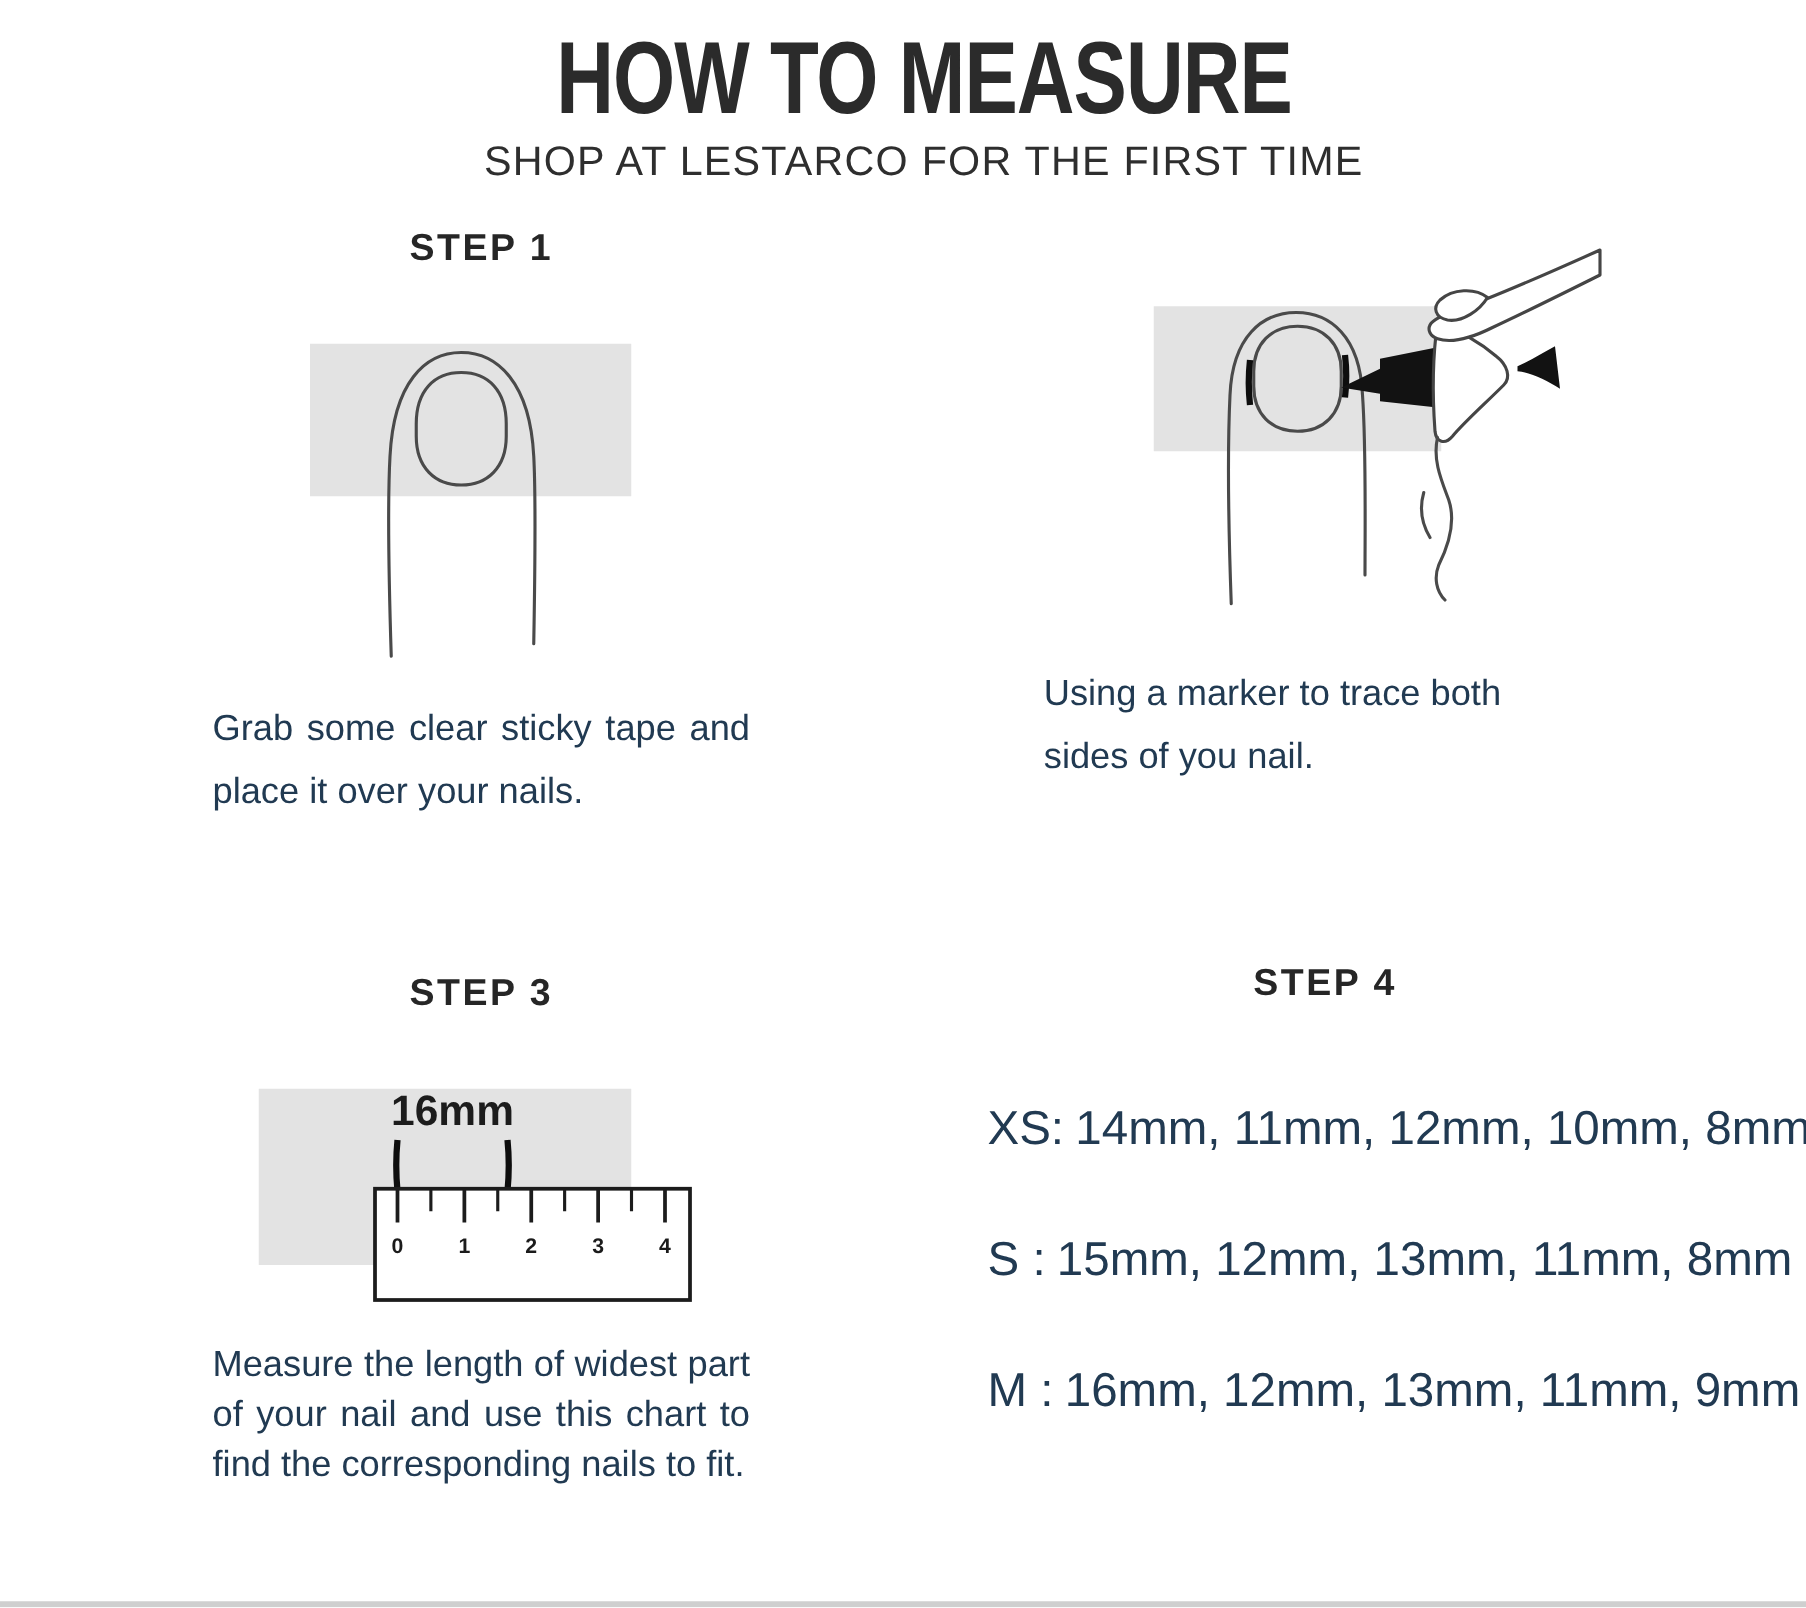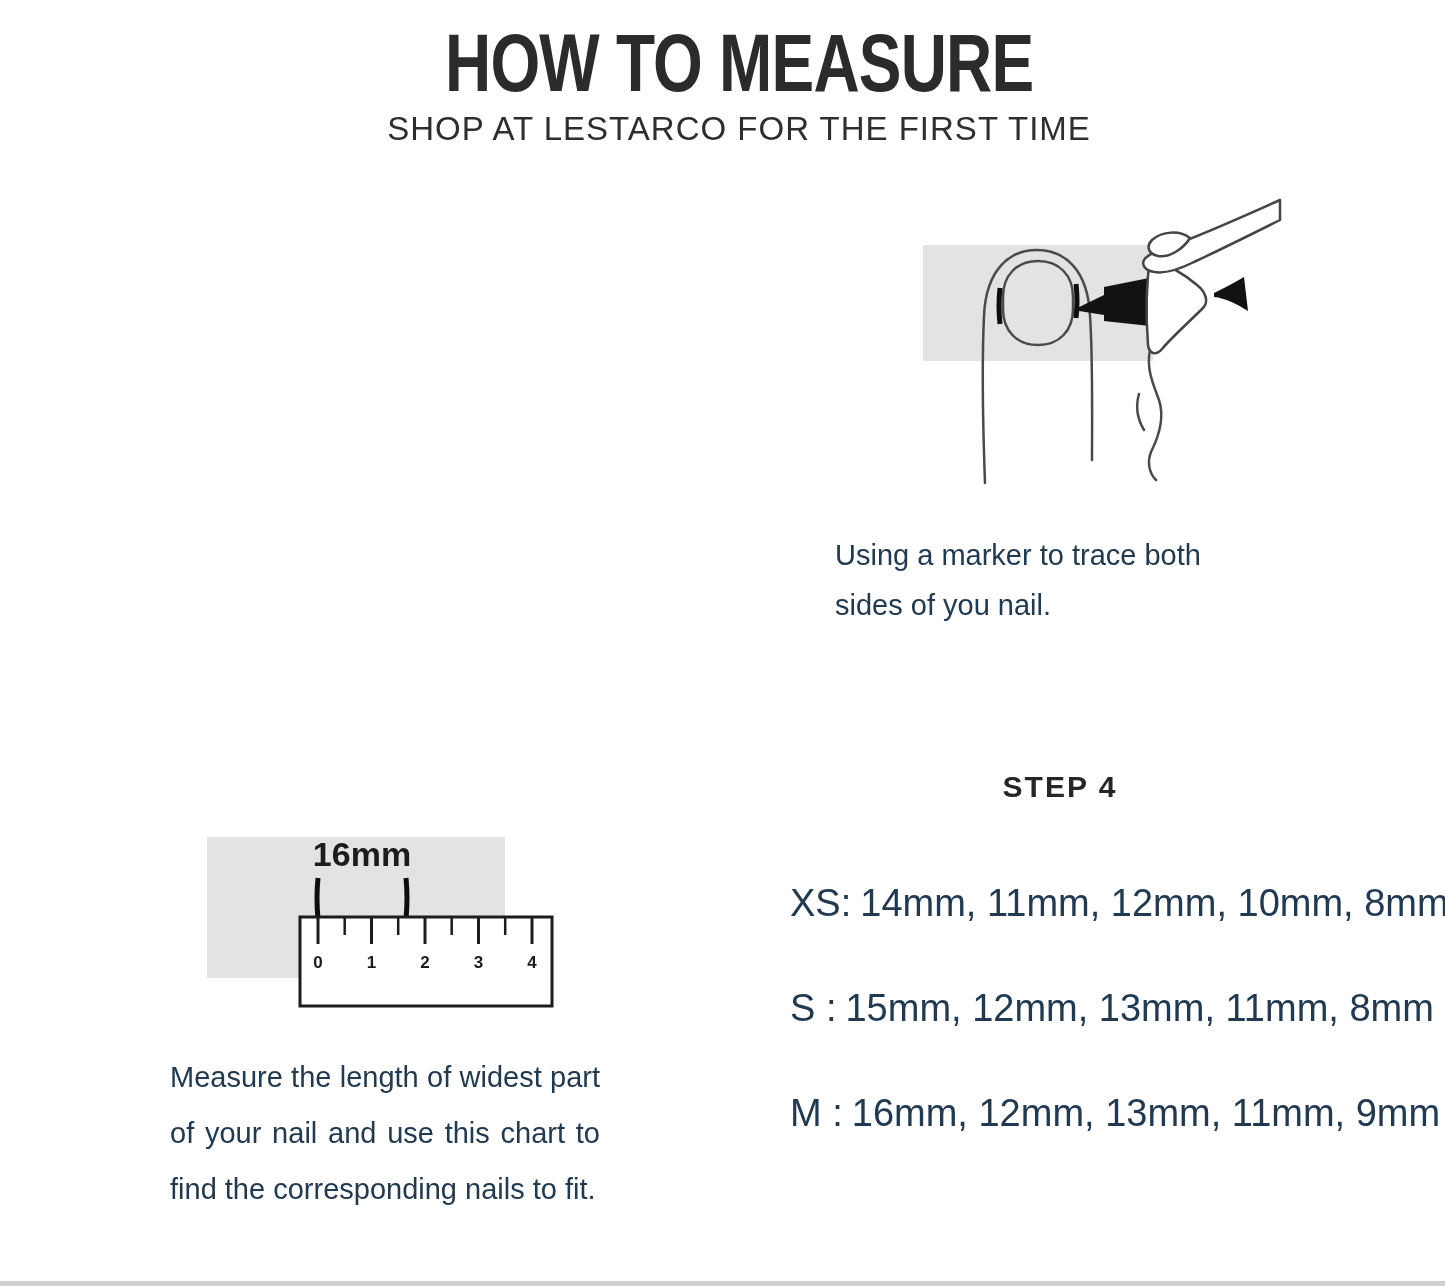--- a/index.html
+++ b/index.html
@@ -42,21 +42,21 @@
   .svg-step2{margin-top:16px;}
   .svg-step3{margin-top:40px;}
   .step-text{
     margin:6px auto 0 auto;
     width:430px;
     font-size:29px;line-height:50px;
     color:#213a52;
     text-align:justify;
   }
   .step-text.centered{text-align:left;margin-top:2px;}
-  .step-3 .step-text{margin-top:11px;line-height:56px;}
+  .step-3 .step-text{margin-top:0;line-height:40px;}
   
   .size-rows{margin-top:78px;}
   .size-row{
     text-align:center;
     font-size:38px;color:#213a52;
     margin-bottom:62px;white-space:nowrap;
   }
   .size-label{margin-right:9px;font-weight:400;}
   
   .lineart{stroke:#4a4a4a;stroke-width:2.5;fill:none;stroke-linecap:round;}
@@ -77,40 +77,50 @@
 </head>
 <body>
 
 <div class="page">
 
   <div class="header">
     <div class="title">HOW TO MEASURE</div>
     <div class="subtitle">SHOP AT LESTARCO FOR THE FIRST TIME</div>
   </div>
 
+  <div class="step step-1">
+    <div class="step-heading">STEP 1</div>
+    <svg class="illustration svg-step1" width="470" height="290" viewBox="0 0 470 290">
+      <rect class="tape" x="98" y="13" width="257" height="122"></rect>
+      <path class="lineart" d="M 163 263 C 161 200 160 140 162 103 C 165 44 190 20 219 20 C 248 20 274 44 277 103 C 279 140 278 195 277 253"></path>
+      <path class="lineart" d="M 219 36 C 241 36 255 51 255 77 L 255 87 C 255 112 240 126 219 126 C 198 126 183 112 183 87 L 183 77 C 183 51 197 36 219 36 Z"></path>
+    </svg>
+    <p class="step-text">Grab some clear sticky tape and place it over your nails.</p>
+  </div>
 
   <div class="step step-2">
     <svg class="illustration svg-step2" width="480" height="330" viewBox="0 0 480 330">
       <rect class="tape" x="113" y="47" width="230" height="116"></rect>
       <path class="lineart" d="M 175 285 C 173 230 172 160 174 118 C 176 71 200 52 227 52 C 254 52 278 71 280 118 C 283 160 282 225 282 262"></path>
       <path class="lineart" d="M 228 63 C 249 63 263 77 263 99 L 263 111 C 263 133 249 147 228 147 C 207 147 193 133 193 111 L 193 99 C 193 77 207 63 228 63 Z"></path>
       <path class="inkline" d="M 190 90 Q 188 108 190 126"></path>
       <path class="inkline" d="M 266 86 Q 268 103 266 120"></path>
       <path class="ink" d="M 263 112 L 294 97 L 294 89 L 354 77 L 358 130 L 294 123 L 294 117 Z"></path>
       <path class="ink" d="M 404 95 C 415 90 425 84 434 79 L 438 113 C 427 106 415 100 404 99 Z"></path>
       <path class="handfill" d="M 340 60 C 353 65 372 74 387 87 C 396 94 399 104 393 110 C 379 124 361 140 352 151 C 346 158 339 156 338 147 C 336 120 336 88 340 60 Z"></path>
       <path class="handfill" d="M 470 2 C 430 20 390 38 356 50 C 344 54 336 58 334 62 C 332 66 334 71 340 73 C 352 77 368 72 384 64 C 414 50 446 34 470 22 Z"></path>
       <path class="handfill" d="M 380 40 C 370 32 352 33 342 42 C 336 48 338 56 348 58 C 360 60 374 50 380 40 Z"></path>
       <path class="lineart" d="M 340 152 C 336 170 343 186 349 202 C 355 220 349 238 341 254 C 337 264 339 275 346 282"></path>
       <path class="lineart" d="M 329 196 C 325 210 328 222 334 232"></path>
     </svg>
     <p class="step-text centered">Using a marker to trace both sides of you nail.</p>
   </div>
 
   <div class="step step-3">
+    <div class="step-heading">STEP 3</div>
     <svg class="illustration svg-step3" width="470" height="220" viewBox="0 0 470 220">
       <rect class="tape" x="57" y="19" width="298" height="141"></rect>
       <text class="ruler-label" x="212" y="48">16mm</text>
       <path class="inkline" d="M 168 60 Q 166 80 168 101"></path>
       <path class="inkline" d="M 256 60 Q 258 80 256 101"></path>
       <rect class="rulerbox" x="150" y="99" width="252" height="89"></rect>
       <g>
         <line class="tick" x1="168" y1="100" x2="168" y2="126" stroke-width="3"></line>
         <line class="tick" x1="221.5" y1="100" x2="221.5" y2="126" stroke-width="3"></line>
         <line class="tick" x1="275" y1="100" x2="275" y2="126" stroke-width="3"></line>

